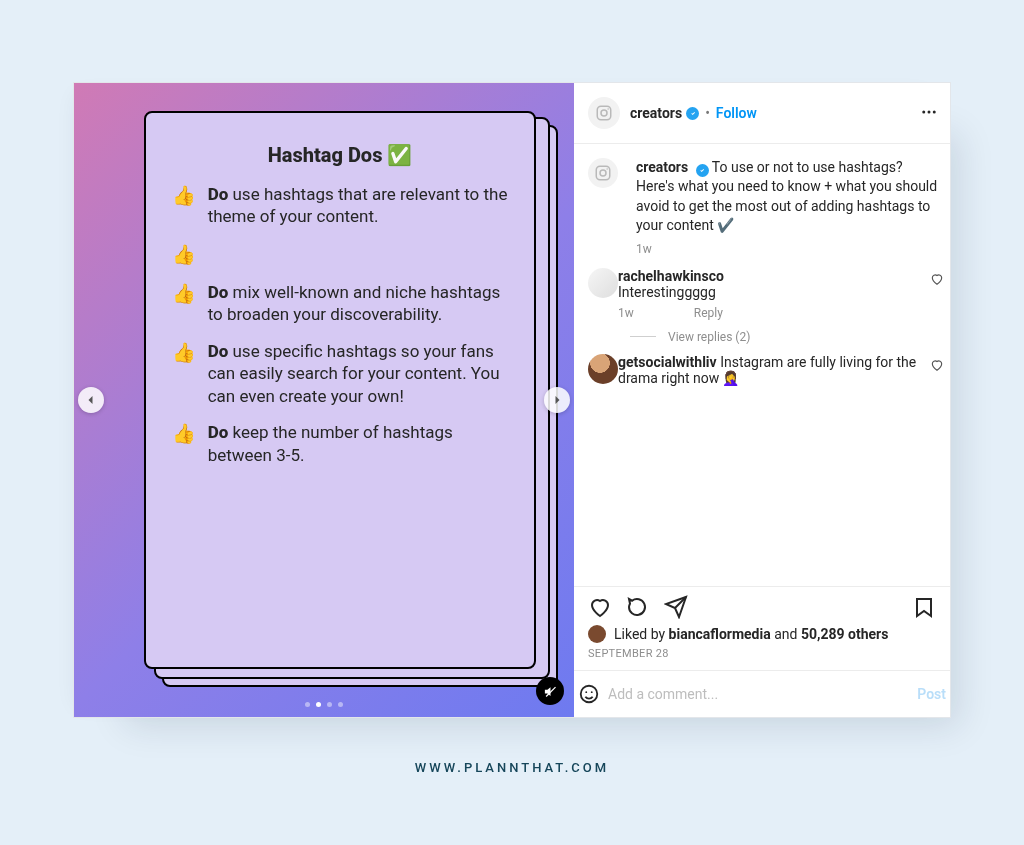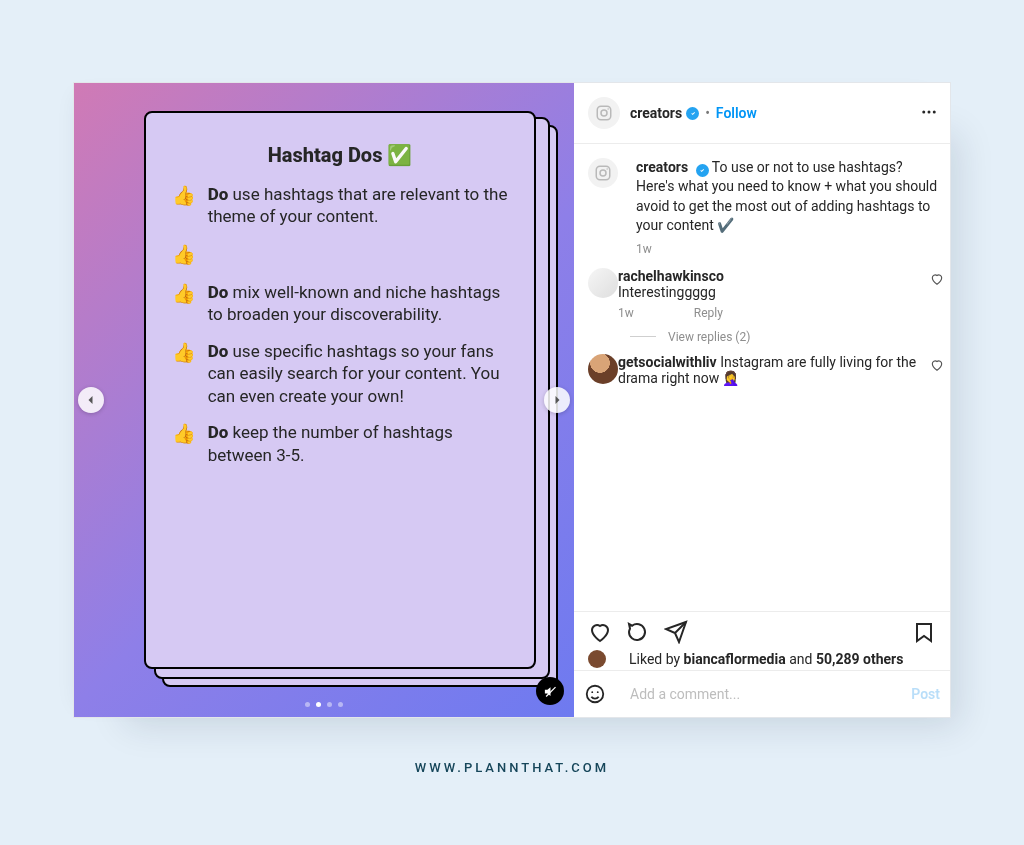--- a/index.html
+++ b/index.html
@@ -60,24 +60,24 @@
   .comment .name{font-weight:700;}
   .comment .meta{display:flex;gap:14px;font-size:12px;color:var(--muted);margin-top:6px;}
   .comment .meta .reply{cursor:pointer;margin-left:46px;}
   .like{margin-left:auto;flex:0 0 auto;margin-top:4px;cursor:pointer;}
   .like svg{width:14px;height:14px;fill:none;stroke:#555;stroke-width:2;}
   .view-replies{display:flex;align-items:center;gap:12px;margin:10px 0 8px 42px;color:var(--muted);font-size:12px;cursor:pointer;}
   .view-replies .dash{width:26px;height:1px;background:#cfcfcf;}
   .actions{display:flex;align-items:center;gap:14px;padding:8px 14px 4px 14px;border-top:1px solid var(--border);}
   .actions svg{width:24px;height:24px;fill:none;stroke:#262626;stroke-width:2;cursor:pointer;}
   .actions .save{margin-left:auto;}
-  .likes{padding:2px 14px 2px 14px;display:flex;align-items:center;gap:23px;}
+  .likes{padding:2px 14px 2px 14px;display:flex;align-items:center;gap:8px;}
   .likes .circle{width:18px;height:18px;border-radius:50%;background:#7a4a2f;}
   .date{padding:2px 14px 10px 14px;font-size:11px;letter-spacing:.3px;color:var(--muted);}
-  .add{border-top:1px solid var(--border);padding:12px 10px;display:flex;align-items:center;gap:24px;}
+  .add{border-top:1px solid var(--border);padding:12px 4px;display:flex;align-items:center;gap:8px;}
   .add .smile{width:22px;height:22px;}
   .add .smile svg{width:22px;height:22px;fill:none;stroke:#262626;stroke-width:2;}
   .add .inp{flex:1;color:#bdbdbd;}
   .add .post{color:#b9def9;font-weight:600;cursor:pointer;}
   .watermark{margin-top:42px;letter-spacing:3px;font-size:13px;color:var(--brand);font-weight:500;}
   b{font-weight:700;}
 </style>
 </head>
 <body>
 
@@ -240,20 +240,21 @@
             <path d="M19 21l-7-5-7 5V4h14v17z"></path>
           </svg>
       </div>
 
       <div class="likes">
         <span class="circle"></span>
         <span>
           <span>Liked by</span> <b>biancaflormedia</b> <span>and</span> <b>50,289 others</b>
         </span>
       </div>
+      <div class="date">SEPTEMBER 28</div>
 
       <div class="add">
         <span class="smile">
           <svg viewBox="0 0 24 24">
               <circle cx="12" cy="12" r="9"></circle>
               <circle cx="9" cy="10" r="1" fill="#262626" stroke="none"></circle>
               <circle cx="15" cy="10" r="1" fill="#262626" stroke="none"></circle>
               <path d="M8 15c1 1.3 2.4 2 4 2s3-.7 4-2"></path>
             </svg>
         </span>

